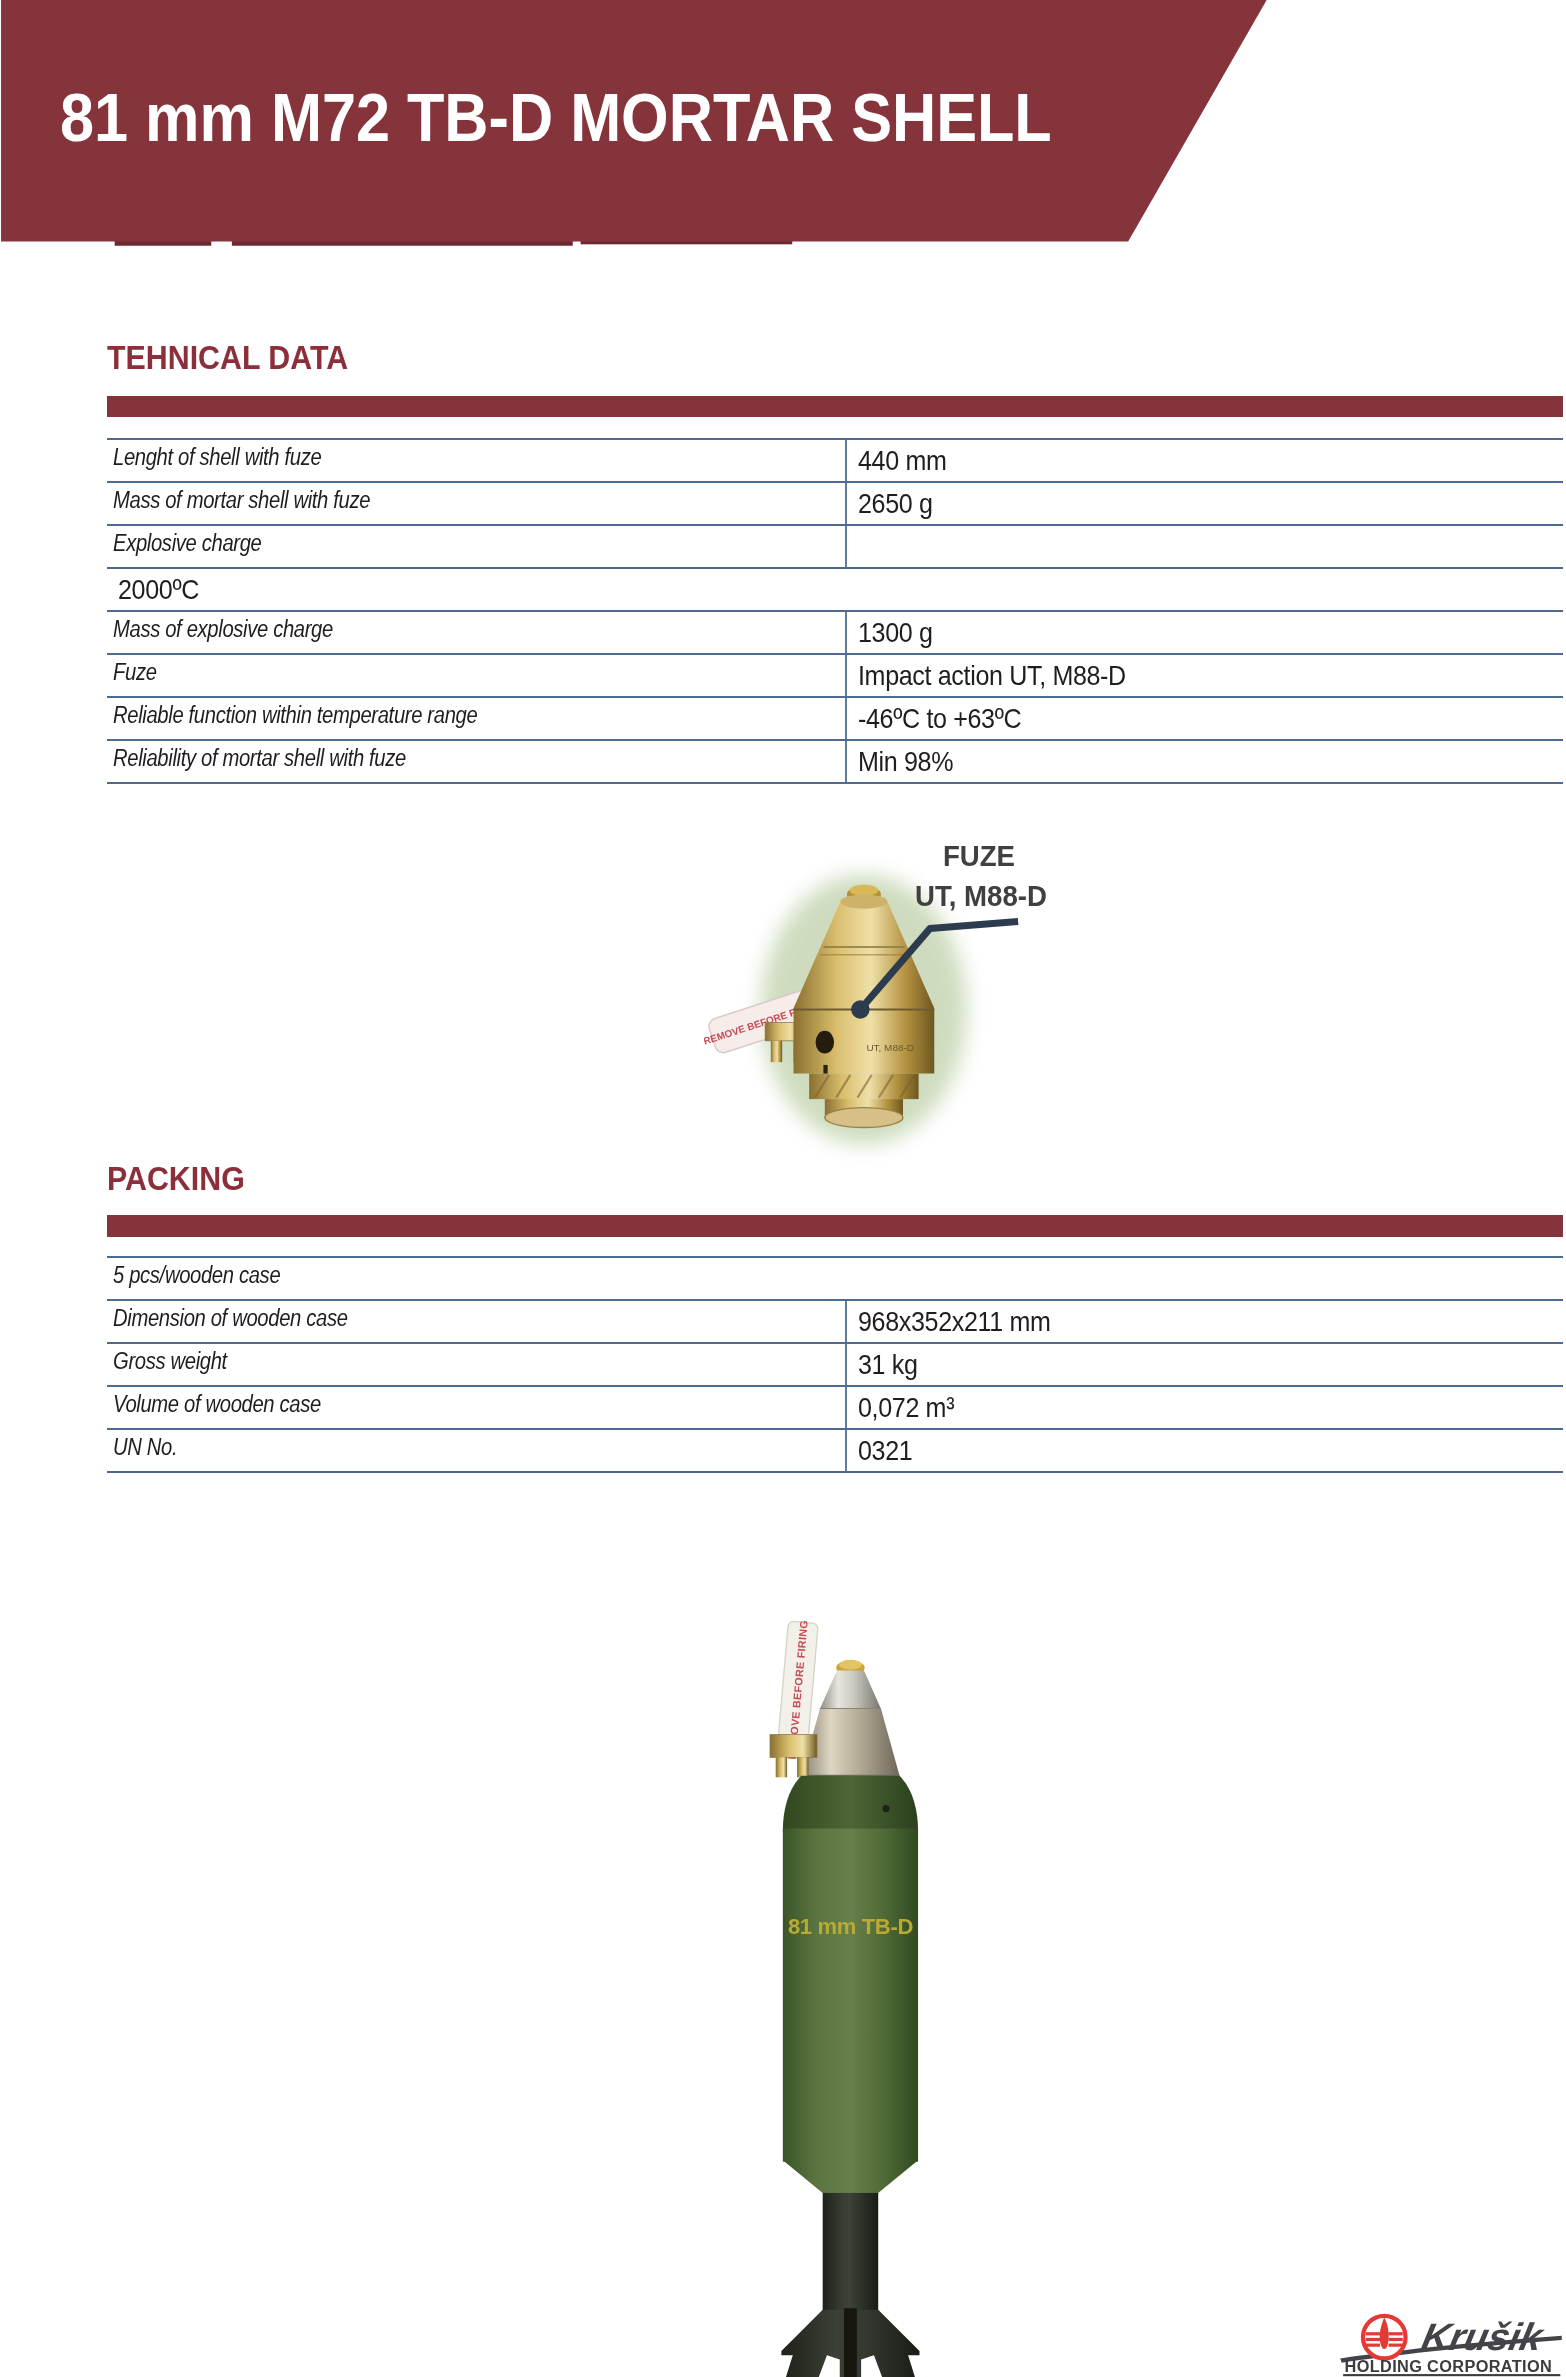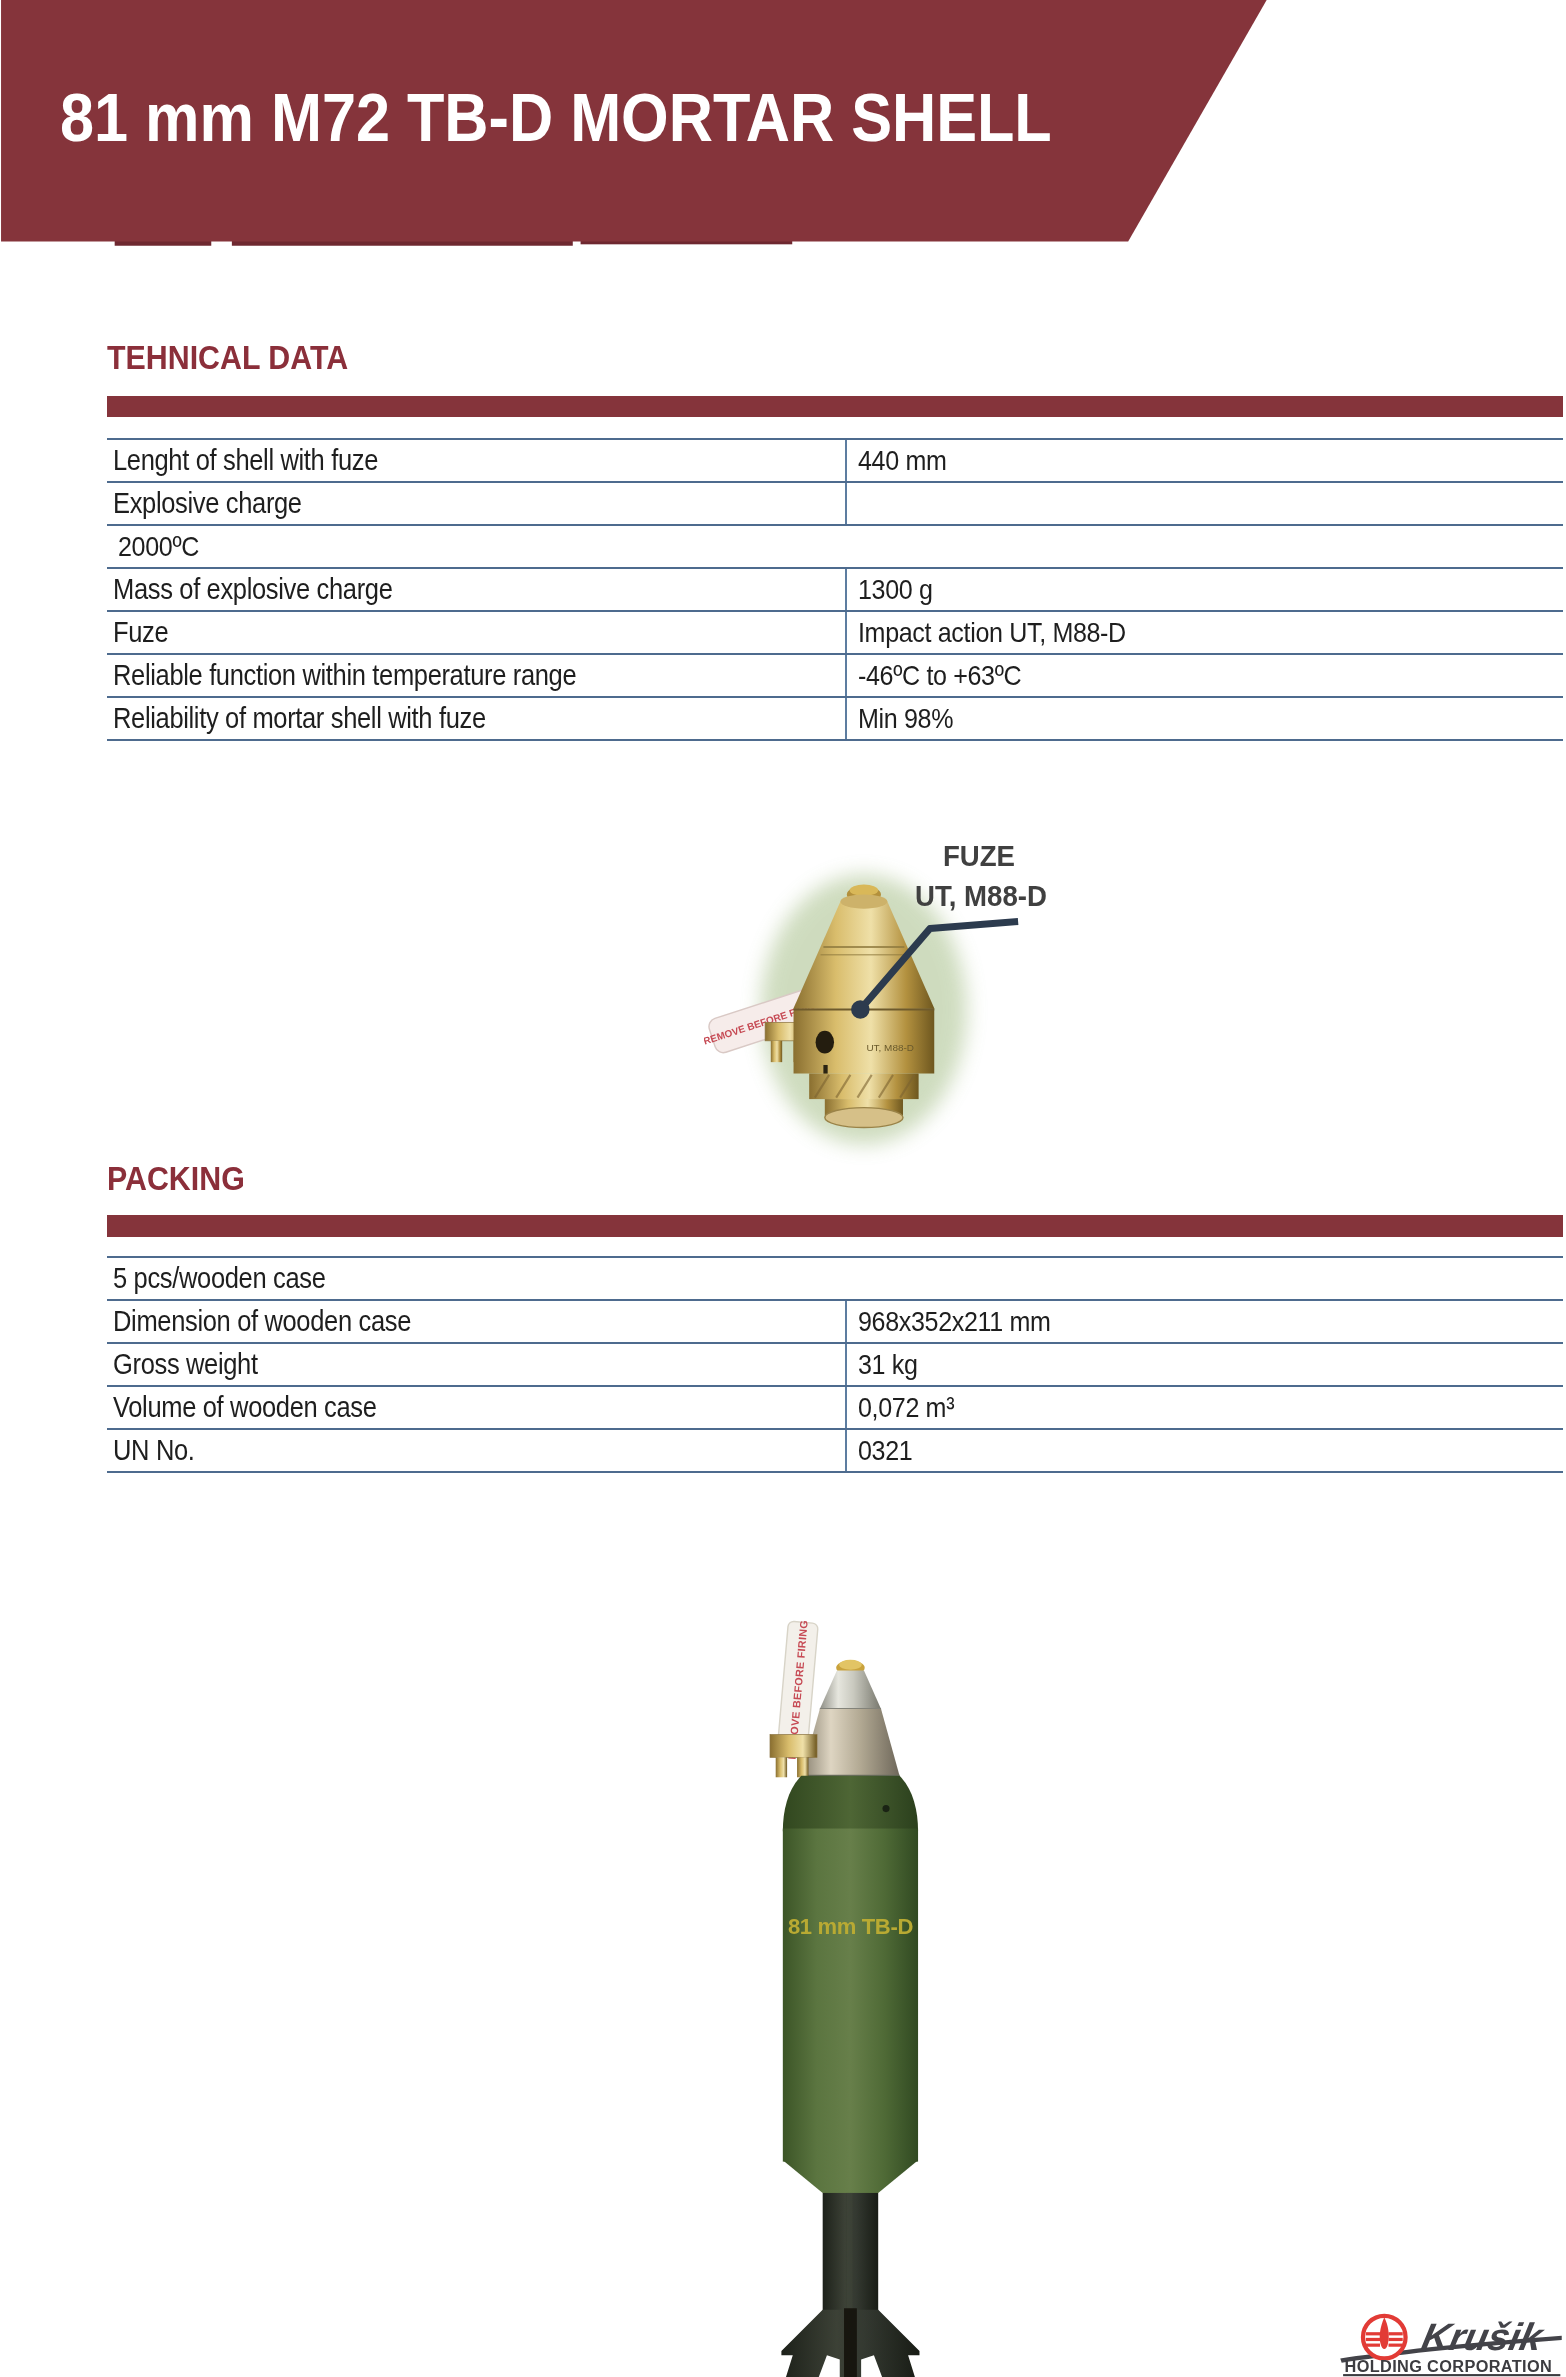--- a/index.html
+++ b/index.html
@@ -8,21 +8,21 @@
   .abs{position:absolute;}
   .cond{display:inline-block;white-space:nowrap;transform:scaleX(0.88);transform-origin:0 50%;}
   .banner-title{left:60px;top:83px;font-size:68px;font-weight:bold;color:#ffffff;line-height:1;
                 transform:scaleX(0.90);transform-origin:0 0;white-space:nowrap;}
   .sec-heading{font-size:33px;font-weight:bold;color:#8b2f3a;line-height:1;
                transform:scaleX(0.92);transform-origin:0 0;white-space:nowrap;}
   .sec-bar{left:107px;width:1456px;height:20.6px;background:#85343B;}
   .dtable{left:107px;width:1456px;border-bottom:2.8px solid #4e6b8e;}
   .trow{display:flex;height:43px;border-top:2.8px solid #4e6b8e;box-sizing:border-box;align-items:flex-start;}
   .tlabel{width:740px;box-sizing:border-box;border-right:2.1px solid #5d7da0;height:100%;
-          padding:4.3px 0 0 5.7px;font-size:29px;letter-spacing:-0.4px;}
+          padding:4.3px 0 0 5.7px;font-size:23px;letter-spacing:-0.4px;font-style:italic;}
   .tvalue{flex:1;height:100%;padding:4.3px 0 0 11.4px;font-size:28.5px;letter-spacing:-0.4px;text-decoration:underline;}
   .trow.span .tlabel{border-right:none;width:100%;}
   .fig-label{font-size:30px;font-weight:bold;color:#404040;white-space:nowrap;
              transform:translateX(-50%) scaleX(0.92);}
   svg text{font-family:"Liberation Sans",sans-serif;}
 </style>
 </head>
 <body>
 
 <div class="page">
@@ -38,20 +38,24 @@
   <div class="abs sec-heading" style="left:107px;top:341px;">TEHNICAL DATA</div>
   <div class="abs sec-bar" style="top:396px;"></div>
 
   <div class="abs dtable" style="top:438px;">
 
       <div class="trow">
         <div class="tlabel"><span class="cond">Lenght of shell with fuze</span></div>
         <div class="tvalue"><span class="cond">440 mm</span></div>
       </div>
 
+      <div class="trow">
+        <div class="tlabel"><span class="cond">Mass of mortar shell with fuze</span></div>
+        <div class="tvalue"><span class="cond">2650 g</span></div>
+      </div>
 
       <div class="trow">
         <div class="tlabel"><span class="cond">Explosive charge</span></div>
       </div>
 
       <div class="trow">
         <div class="tvalue"><span class="cond">2000ºC</span></div>
       </div>
 
       <div class="trow">

